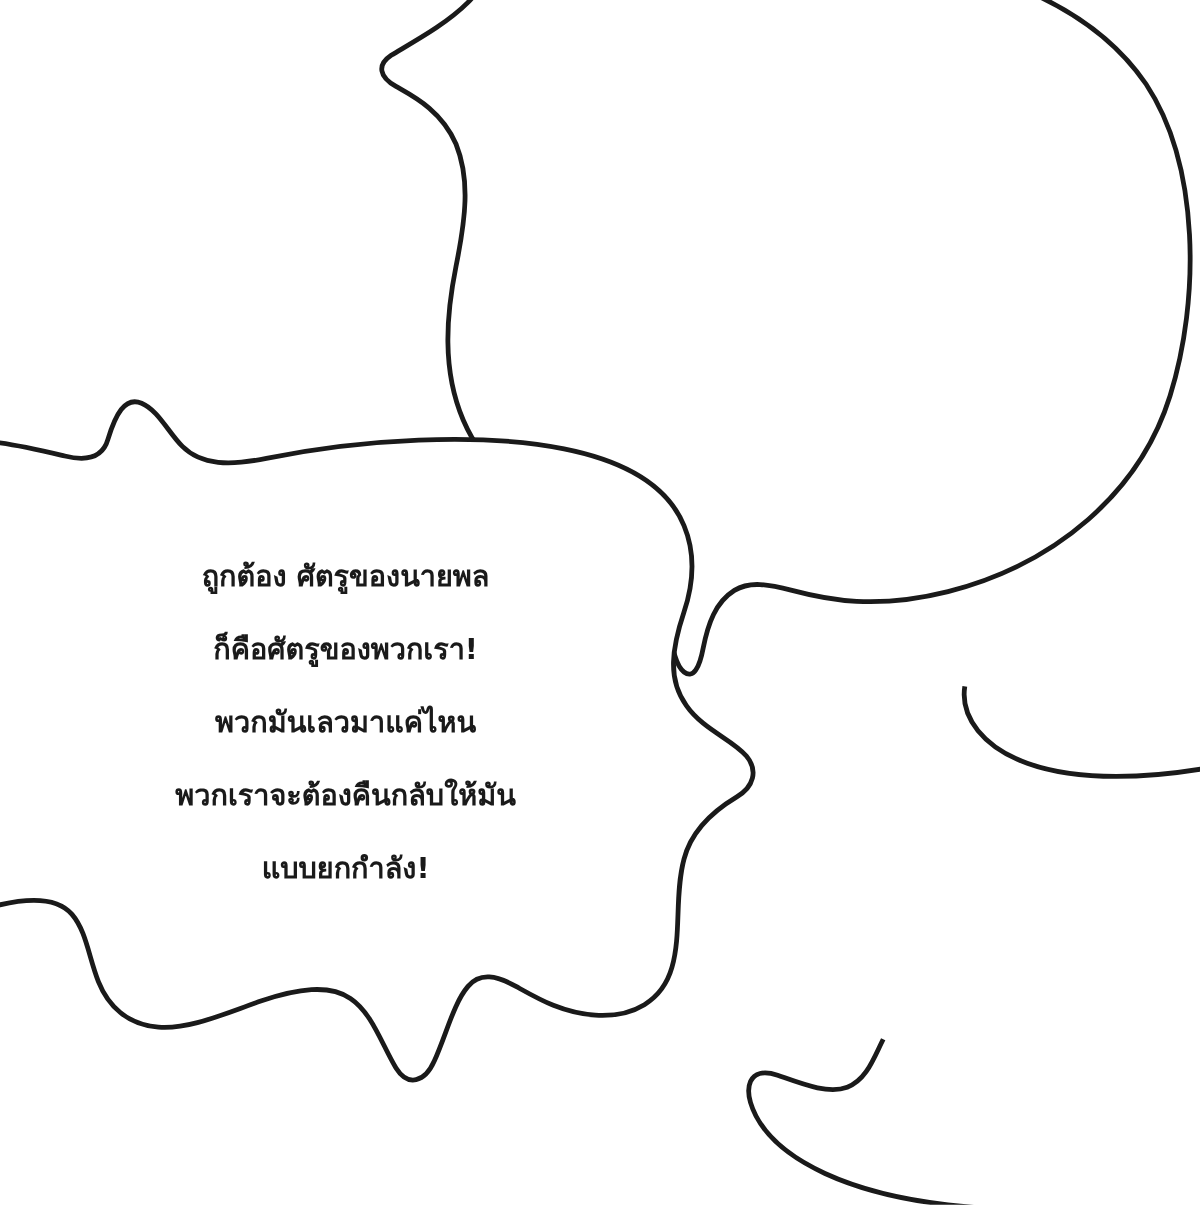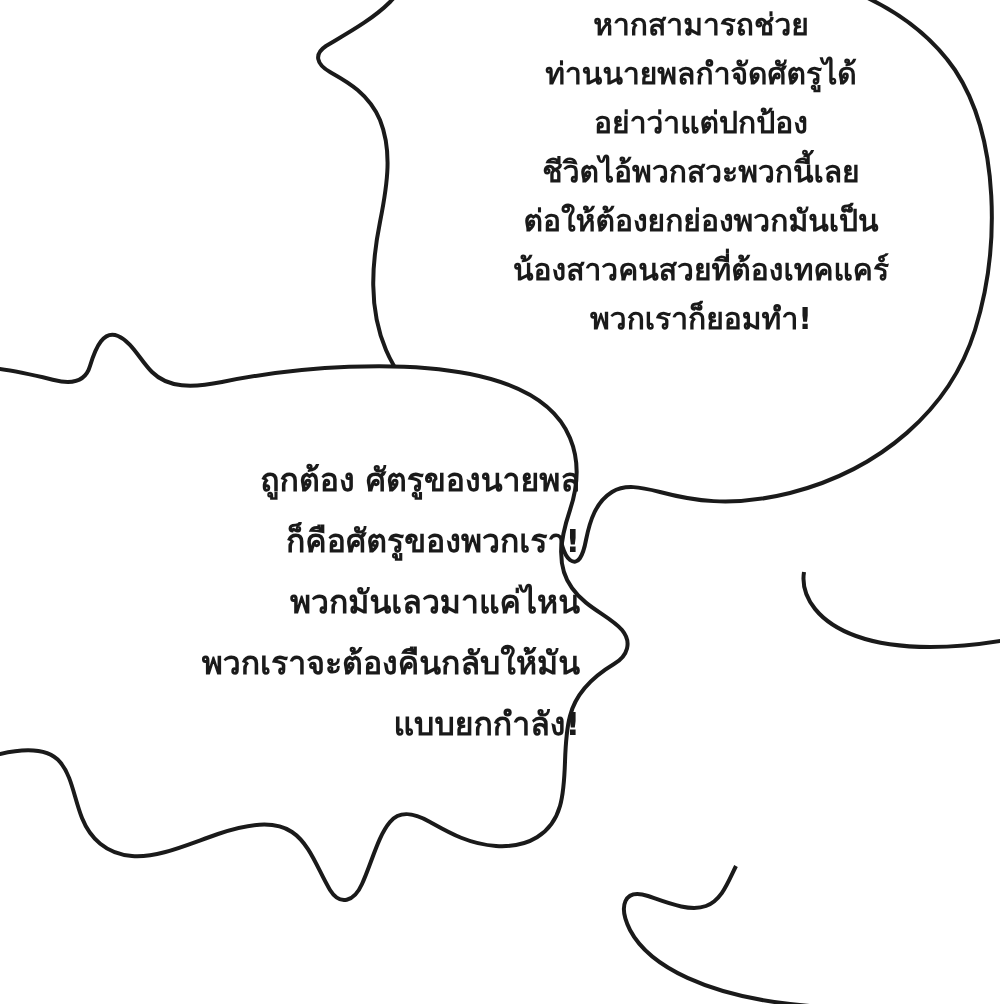--- a/index.html
+++ b/index.html
@@ -36,26 +36,25 @@
     letter-spacing: 0px;
   }
   #text-top {
     left: 410px;
     top: 0px;
     width: 582px;
     font-size: 30px;
     line-height: 49px;
   }
   #text-left {
-    left: 20px;
+    left: 8px;
     top: 450px;
     width: 560px;
-    font-size: 32px;
+    font-size: 24px;
     line-height: 61px;
-    text-align: right;
   }
 </style>
 </head>
 <body>
 
 <div id="page">
 
   <svg id="art" viewBox="0 0 1000 1004" xmlns="http://www.w3.org/2000/svg">
 
     <path d="M 430 -40
@@ -109,27 +108,20 @@
          C 710 995, 650 968, 630 930
          C 618 906, 624 888, 648 896
          C 668 903, 690 912, 706 906
          C 722 900, 728 882, 736 866" fill="none" stroke="#1a1a1a" stroke-width="4" stroke-linejoin="round"></path>
 
     <path d="M 1006 640
          C 960 648, 900 652, 856 636
          C 820 623, 800 598, 804 572" fill="none" stroke="#1a1a1a" stroke-width="4" stroke-linejoin="round"></path>
   </svg>
 
-  <div class="bubble-text" id="text-top">หากสามารถช่วย
-ท่านนายพลกำจัดศัตรูได้
-อย่าว่าแต่ปกป้อง
-ชีวิตไอ้พวกสวะพวกนี้เลย
-ต่อให้ต้องยกย่องพวกมันเป็น
-น้องสาวคนสวยที่ต้องเทคแคร์
-พวกเราก็ยอมทำ!</div>
 
   <div class="bubble-text" id="text-left">ถูกต้อง ศัตรูของนายพล
 ก็คือศัตรูของพวกเรา!
 พวกมันเลวมาแค่ไหน
 พวกเราจะต้องคืนกลับให้มัน
 แบบยกกำลัง!</div>
 
 </div>
 
 </body></html>

